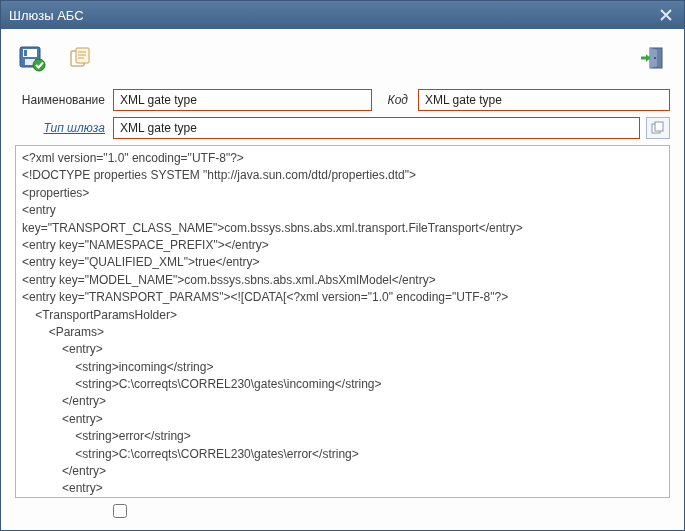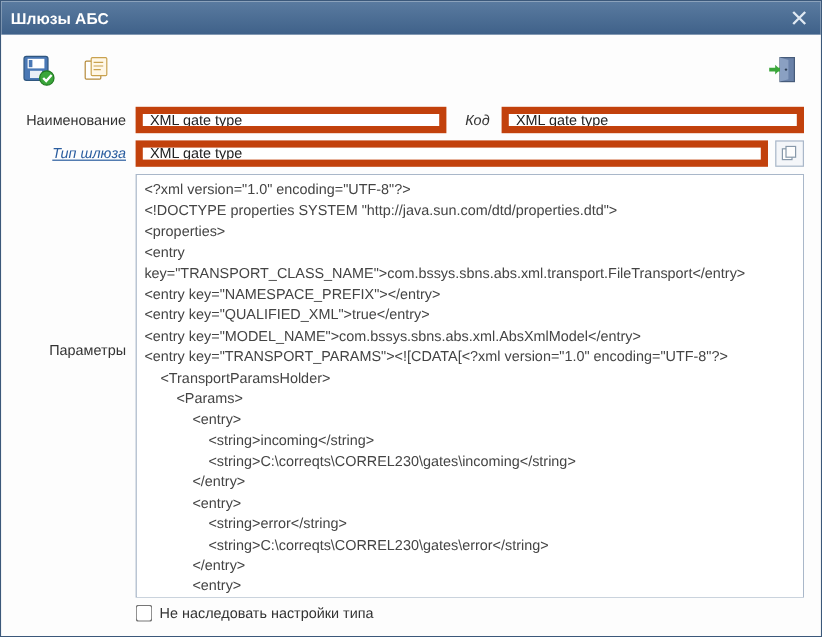--- a/index.html
+++ b/index.html
@@ -16,21 +16,21 @@
   }
   .titlebar {
     height: 28px;
     background: linear-gradient(to bottom, #5a7ba0 0%, #3f6189 100%);
     color: #fff;
     display:flex;
     align-items:center;
     padding: 0 8px;
     font-size: 13px;
   }
-  .titlebar .title { flex:1; font-weight: bold; }
+  .titlebar .title { flex:1; font-weight: normal; }
   .titlebar .close {
     width: 20px; height:20px;
     display:flex; align-items:center; justify-content:center;
     cursor:pointer; color:#e8eef5;
   }
   .body {
     padding: 10px 14px 12px 14px;
     background:#fdfdfd;
     height: calc(100% - 28px);
     display:flex;
@@ -65,21 +65,21 @@
     padding-right:2px;
   }
   .lbl.link {
     color:#2a5d9f;
     text-decoration: underline;
     cursor:pointer;
     font-style:italic;
   }
   input.txt {
     height: 22px;
-    border:6px solid #c2410c;
+    border:1px solid #c2410c;
     padding: 2px 6px;
     font-size:12px;
     background:#fff;
     color:#222;
   }
   .name-input { flex:1; }
   .code-lbl { width:auto; padding:0 4px 0 10px;font-style:italic; }
   .code-input { width: 252px; }
   .gate-input { flex:1; }
   .pick-btn {
@@ -189,21 +189,20 @@
     <input class="txt gate-input" value="XML gate type" style="">
     <div class="pick-btn">
       <svg width="16" height="14" viewBox="0 0 16 14">
         <rect x="2" y="3" width="8" height="9" fill="#fff" stroke="#8899aa"></rect>
         <rect x="5" y="1" width="8" height="9" fill="#fdfdfd" stroke="#8899aa"></rect>
       </svg>
     </div>
   </div>
 
   <div class="params-row">
-    <div class="params-lbl-col">Параметры</div>
     <div class="params-area-wrap">
       <div class="params-content">&lt;?xml version="1.0" encoding="UTF-8"?&gt;
 &lt;!DOCTYPE properties SYSTEM "http://java.sun.com/dtd/properties.dtd"&gt;
 &lt;properties&gt;
 &lt;entry
 key="TRANSPORT_CLASS_NAME"&gt;com.bssys.sbns.abs.xml.transport.FileTransport&lt;/entry&gt;
 &lt;entry key="NAMESPACE_PREFIX"&gt;&lt;/entry&gt;
 &lt;entry key="QUALIFIED_XML"&gt;true&lt;/entry&gt;
 &lt;entry key="MODEL_NAME"&gt;com.bssys.sbns.abs.xml.AbsXmlModel&lt;/entry&gt;
 &lt;entry key="TRANSPORT_PARAMS"&gt;&lt;![CDATA[&lt;?xml version="1.0" encoding="UTF-8"?&gt;
@@ -219,16 +218,15 @@
             &lt;/entry&gt;
             &lt;entry&gt;
                 &lt;string&gt;processed&lt;/string&gt;
                 &lt;string&gt;C:\correqts\CORREL230\gates\processed&lt;/string&gt;
             &lt;/entry&gt;</div>
     </div>
   </div>
 
   <div class="checkbox-row">
     <input type="checkbox" style="">
-    <span>Не наследовать настройки типа</span>
   </div>
 
 </div>
 
 </body></html>

